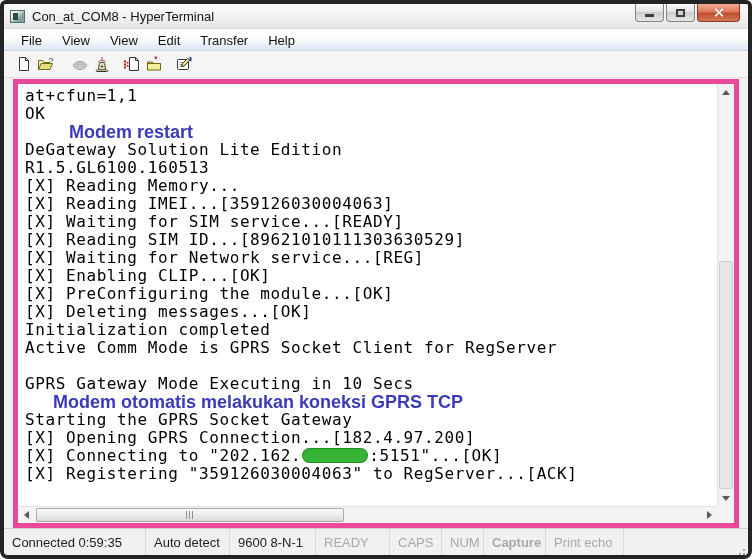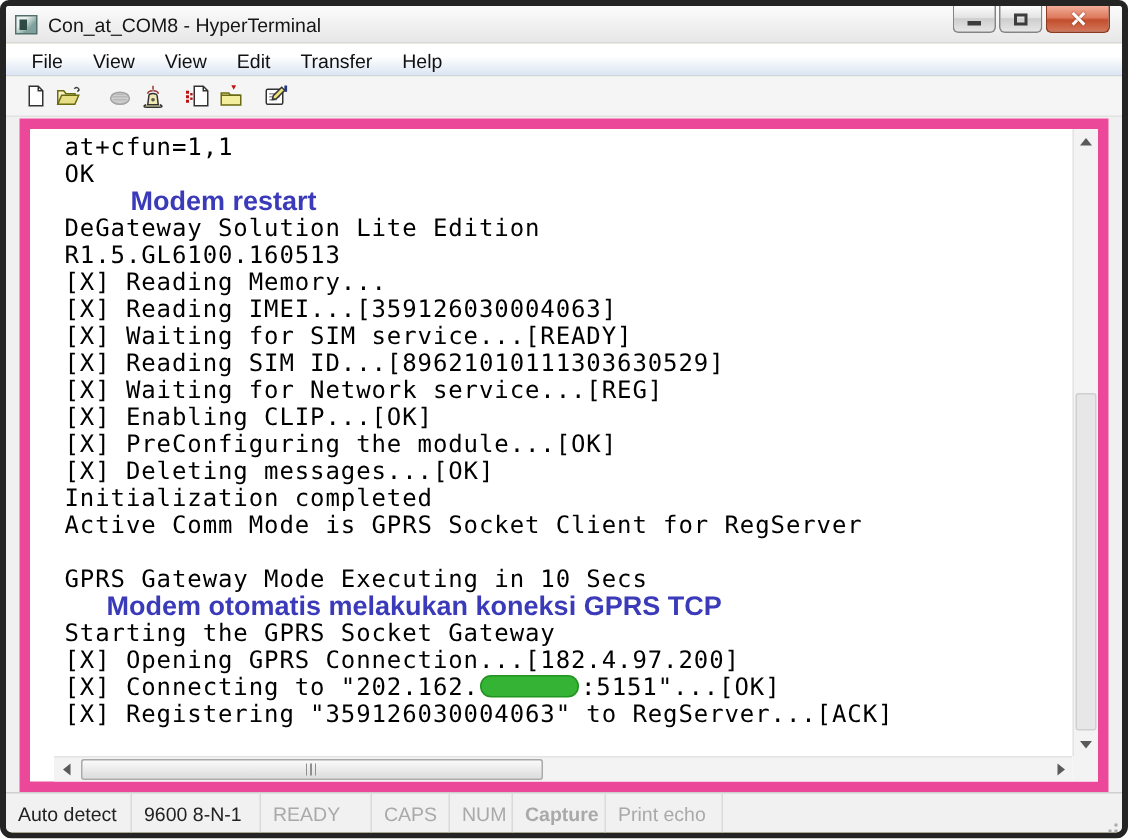--- a/index.html
+++ b/index.html
@@ -74,26 +74,25 @@
     border-bottom:1px solid #e2e2e2;
   }
   .tb-icon { display:inline-flex; align-items:center; justify-content:center; width:20px; height:18px; margin-right:2px; }
   .gap-md { margin-right:14px; }
   .gap-sm { margin-right:10px; }
 
   
   .client { flex:1 1 auto; background:#f0f0f0; padding:1px 9px 0 9px; min-height:0; }
   .term-frame {
     height:100%;
-    border:7px solid #ec4899;
+    border:5px solid #ec4899;
     background:#fff;
     display:grid;
     grid-template-columns:1fr 17px;
     grid-template-rows:1fr 17px;
-    padding-left:16px;
   }
   .term-text {
     overflow:hidden;
     padding:3px 0 0 7px;
     font-family:"DejaVu Sans Mono",monospace;
     font-size:16px; line-height:18px; letter-spacing:0.6px;
     color:#000; white-space:pre;
   }
   .tline { height:18px; }
   .tline.note {
@@ -259,20 +258,21 @@
         <div class="hs-btn">
             <div class="tri-right"></div>
           </div>
       </div>
 
       <div class="scroll-corner"></div>
     </div>
   </div>
 
   <div class="statusbar">
+      <div class="seg" style="width: 142px;">Connected 0:59:35</div>
       <div class="seg" style="width: 84px;">Auto detect</div>
       <div class="seg" style="width: 86px;">9600 8-N-1</div>
       <div class="seg disabled" style="width: 74px;">READY</div>
       <div class="seg disabled" style="width: 52px;">CAPS</div>
       <div class="seg disabled" style="width: 42px;">NUM</div>
       <div class="seg disabled" style="width: 62px; font-weight: bold;">Capture</div>
       <div class="seg disabled" style="width: 78px;">Print echo</div>
       <div class="seg seg-fill">
         <div class="resize-grip"></div>
       </div>

